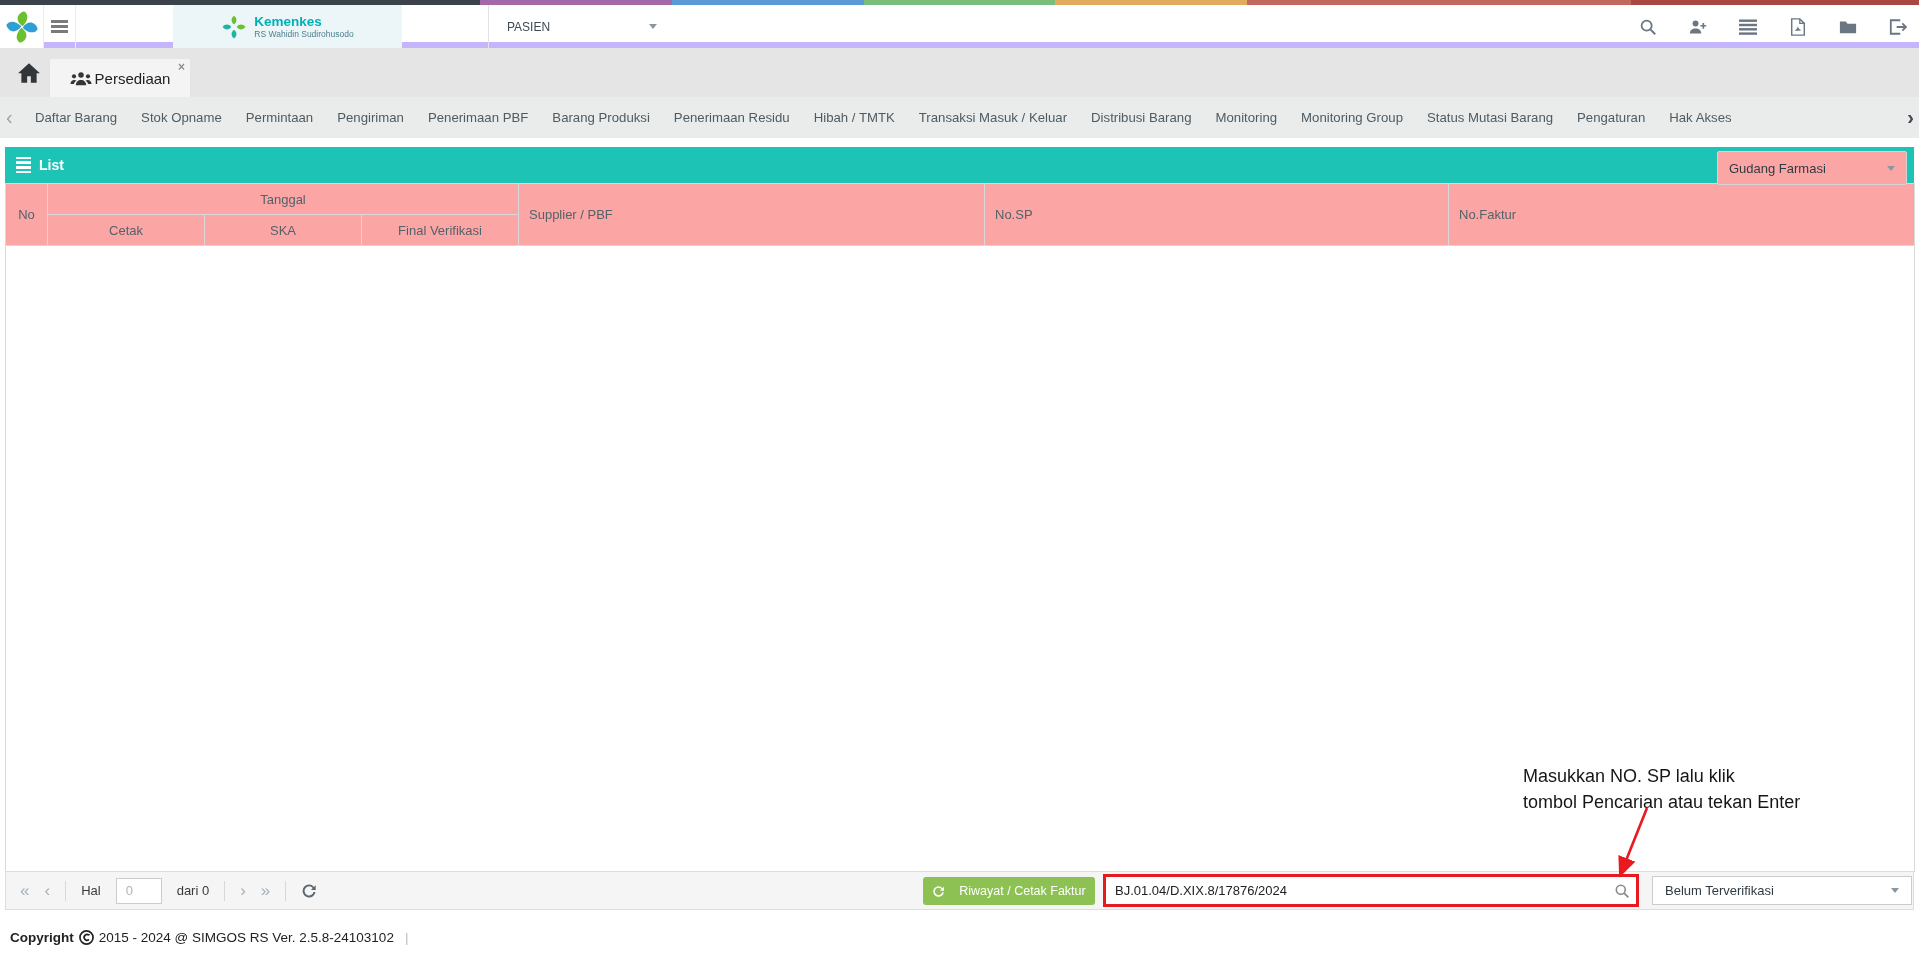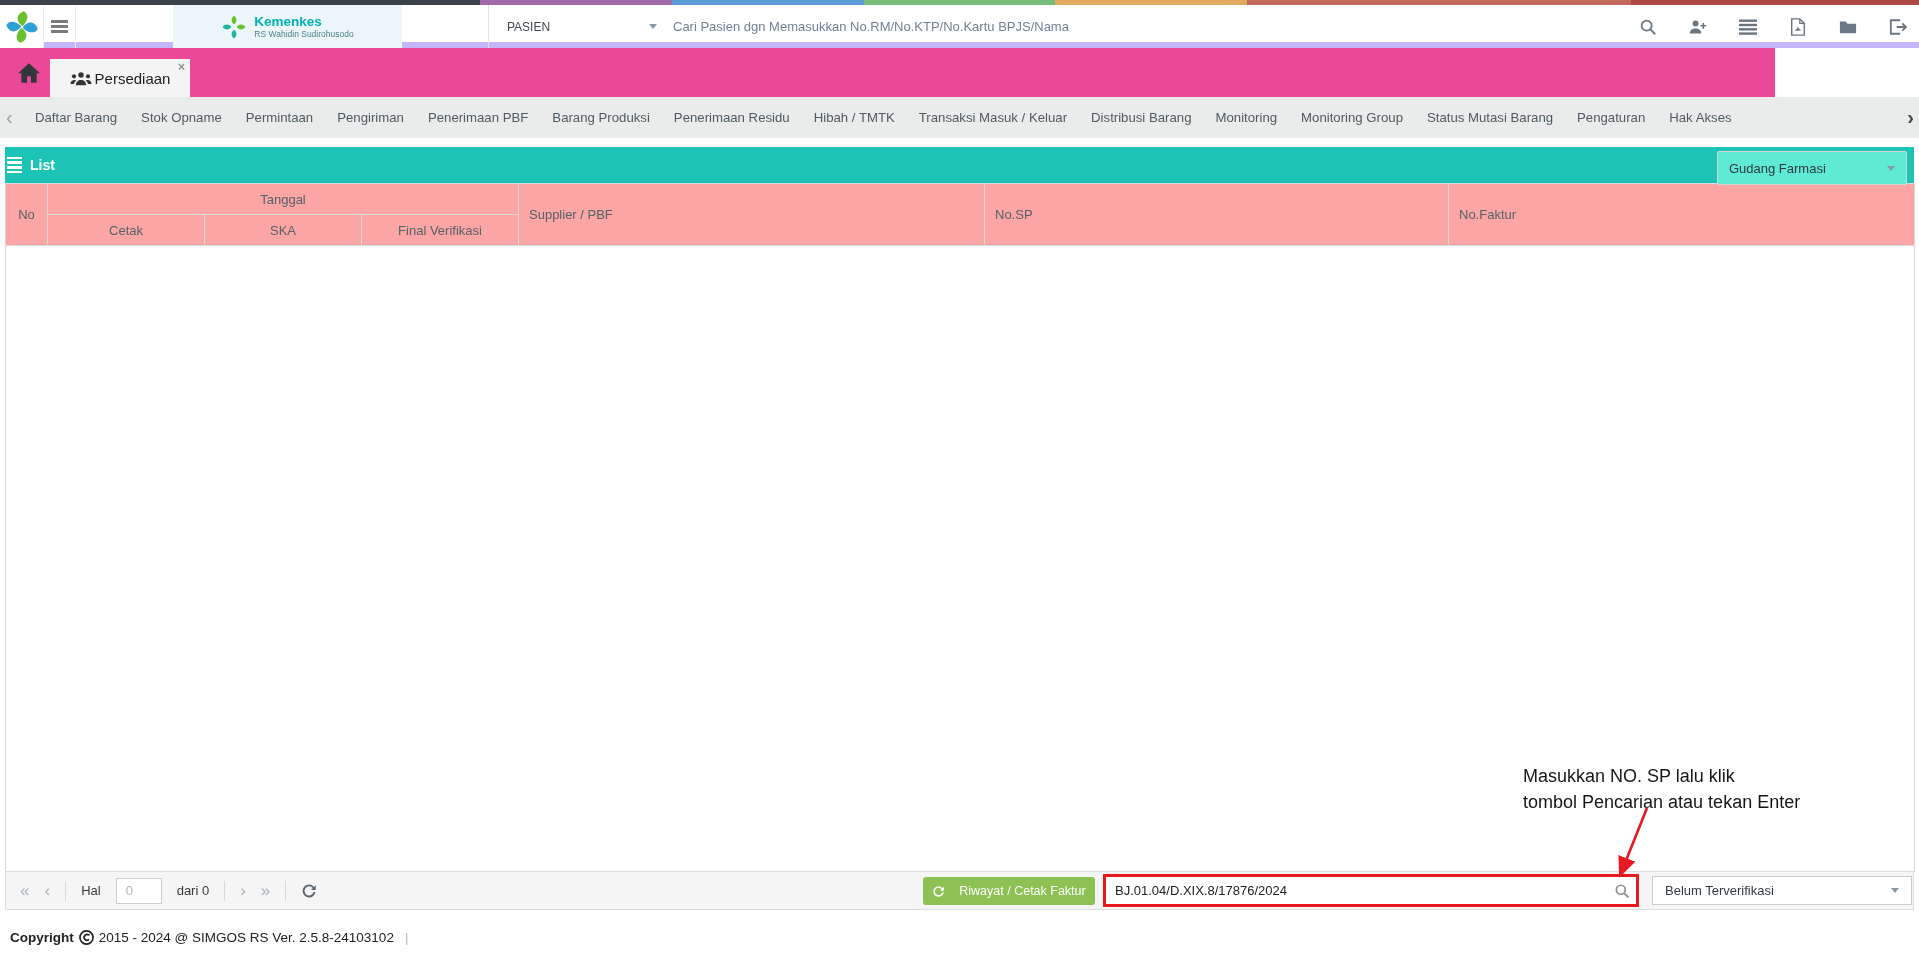--- a/index.html
+++ b/index.html
@@ -31,43 +31,43 @@
   .pasien-label{font-size:12px;color:#3f4a52;}
   .caret{width:0;height:0;border-left:4.5px solid transparent;border-right:4.5px solid transparent;border-top:5px solid #8a97a0;}
   .patient-search{position:absolute;left:673px;top:0;height:43px;display:flex;align-items:center;width:760px;}
   .patient-search input{border:none;outline:none;width:100%;font-size:13px;color:#334;background:transparent;font-family:"Liberation Sans",sans-serif;}
   .patient-search input::placeholder{color:#6f8294;opacity:1;}
   .header-icons{position:absolute;right:12px;top:0;height:43px;display:flex;align-items:center;gap:31px;color:#6b7683;}
   .hicon{width:19px;height:19px;display:flex;align-items:center;justify-content:center;cursor:pointer;color:#6b7683;}
   .hicon svg{width:18px;height:18px;}
 
   
-  .tabrow{position:absolute;left:0;top:48px;width:1775px;height:49px;background:#ec4899;}
+  .tabrow{position:absolute;left:0;top:48px;width:1919px;height:49px;background:#e5e5e5;}
   .home-btn{position:absolute;left:17px;top:0;height:49px;display:flex;align-items:center;color:#323639;cursor:pointer;}
   .home-btn svg{width:24px;height:22px;}
   .ws-tab{position:absolute;left:50px;top:11px;width:140px;height:38px;background:#f4f4f4;display:flex;align-items:center;justify-content:center;gap:3px;cursor:pointer;}
   .ws-tab svg{width:22px;height:15px;fill:#323639;}
   .ws-tab-label{font-size:15px;color:#222;}
   .ws-tab-close{position:absolute;right:5px;top:2px;font-size:12px;font-weight:bold;color:#8f8f8f;cursor:pointer;line-height:12px;}
 
   
   .navstrip{position:absolute;left:0;top:97px;width:1919px;height:41px;background:#e9eceb;}
   .nav-scroll-left{position:absolute;left:6px;top:0;height:41px;display:flex;align-items:center;font-size:20px;color:#97a4a4;cursor:pointer;}
   .nav-scroll-right{position:absolute;right:5px;top:0;height:41px;display:flex;align-items:center;font-size:20px;color:#3f4a52;font-weight:bold;cursor:pointer;}
   .nav-tabs{position:absolute;left:23px;right:22px;top:0;height:41px;display:flex;overflow:hidden;}
   .nav-tab{line-height:41px;padding:0 12px;font-size:13.2px;color:#4f5b62;white-space:nowrap;cursor:pointer;}
   .nav-tab.active{background:var(--active-tab);color:#fff;}
 
   
   .panel{position:absolute;left:5px;top:147px;width:1909px;}
   .panel-header{height:36px;background:var(--teal);display:flex;align-items:center;position:relative;}
-  .panel-title-wrap{display:flex;align-items:center;gap:8px;padding-left:2px;color:#fff;}
+  .panel-title-wrap{display:flex;align-items:center;gap:8px;padding-left:11px;color:#fff;}
   .list-icon span{display:block;width:15px;height:2.6px;background:#fff;margin:2px 0;}
   .panel-title{color:#fff;font-weight:bold;font-size:14px;}
-  .warehouse-dd{position:absolute;right:7px;top:4px;width:190px;height:29px;background:#5eead4;border:1px solid #d4d4d4;border-radius:2px;display:flex;align-items:center;justify-content:space-between;padding:16px 11px;cursor:pointer;}
+  .warehouse-dd{position:absolute;right:7px;top:4px;width:190px;height:29px;background:#fca5a5;border:1px solid #d4d4d4;border-radius:2px;display:flex;align-items:center;justify-content:space-between;padding:16px 11px;cursor:pointer;}
   .warehouse-label{font-size:13px;color:#2f3b42;}
 
   table.grid{border-collapse:collapse;width:1909px;table-layout:fixed;background:#fff;}
   table.grid th{border:1px solid #d9d9d9;font-weight:normal;font-size:13px;color:#54626b;height:31px;background:#fca5a5;}
   table.grid th.left{text-align:left;padding-left:10px;}
   table.grid td.body-space{border:1px solid #d9d9d9;height:626px;vertical-align:top;background:#fff;}
 
   
   .toolbar{position:absolute;left:5px;top:871px;width:1909px;height:39px;background:#f5f5f5;border:1px solid #ddd;}
   .pager{position:absolute;left:14px;top:0;height:37px;display:flex;align-items:center;gap:15px;}
@@ -141,23 +141,20 @@
       </svg>
       <div>
         <div class="brand-title">Kemenkes</div>
         <div class="brand-sub">RS Wahidin Sudirohusodo</div>
       </div>
     </div>
     <div class="hdr-divider"></div>
     <div class="pasien">
       <span class="pasien-label">PASIEN</span>
       <span class="caret"></span>
-    </div>
-    <div class="patient-search">
-      <input type="text" value="" placeholder="Cari Pasien dgn Memasukkan No.RM/No.KTP/No.Kartu BPJS/Nama" style="">
     </div>
     <div class="header-icons">
       <span class="hicon">
         <svg viewBox="0 0 20 20">
             <circle cx="8.5" cy="8.5" r="5.6" fill="none" stroke="currentColor" stroke-width="2"></circle>
             <line x1="12.9" y1="12.9" x2="18" y2="18" stroke="currentColor" stroke-width="2.2"></line>
           </svg>
       </span>
       <span class="hicon">
         <svg viewBox="0 0 22 19">

